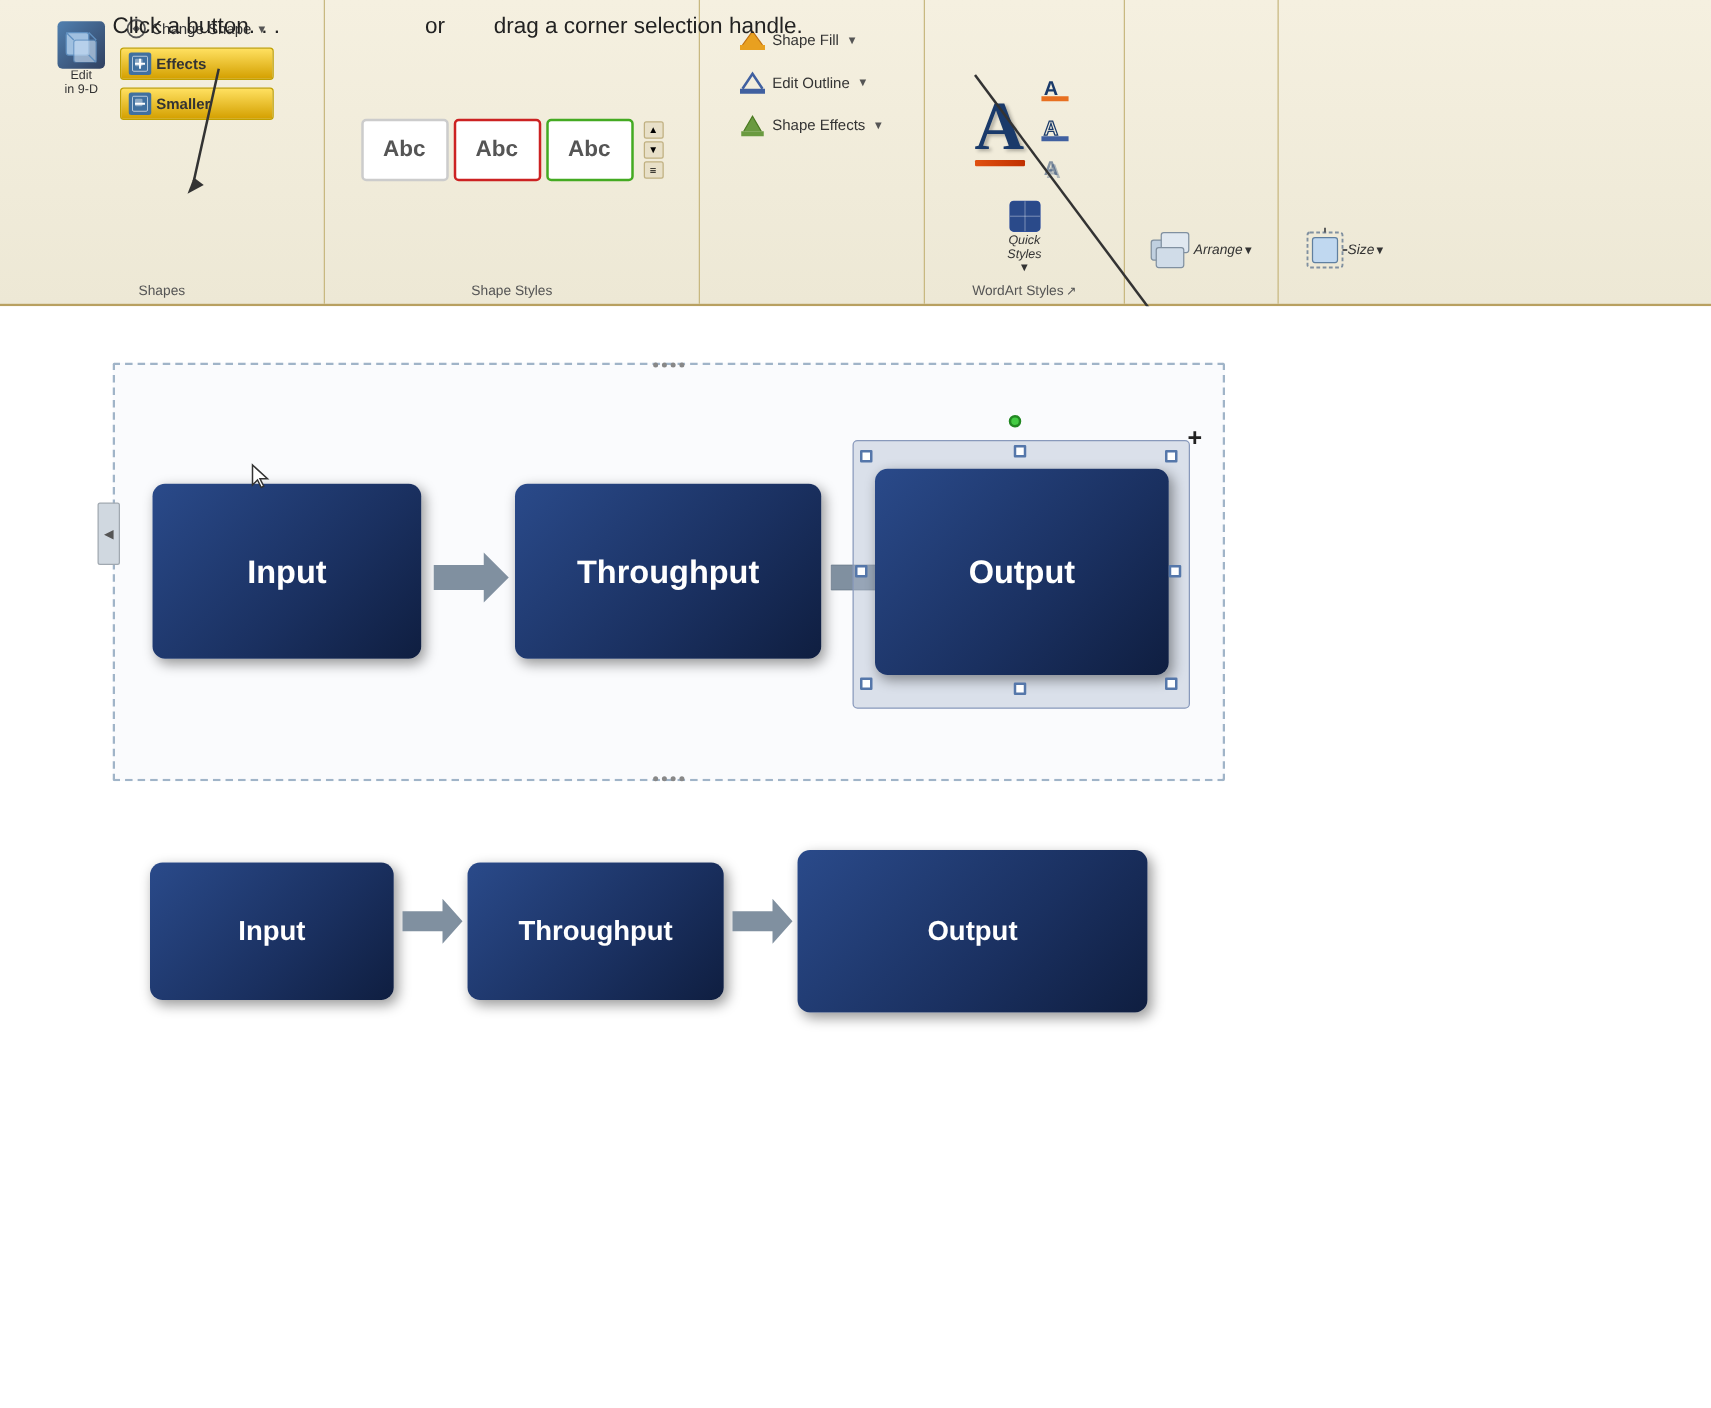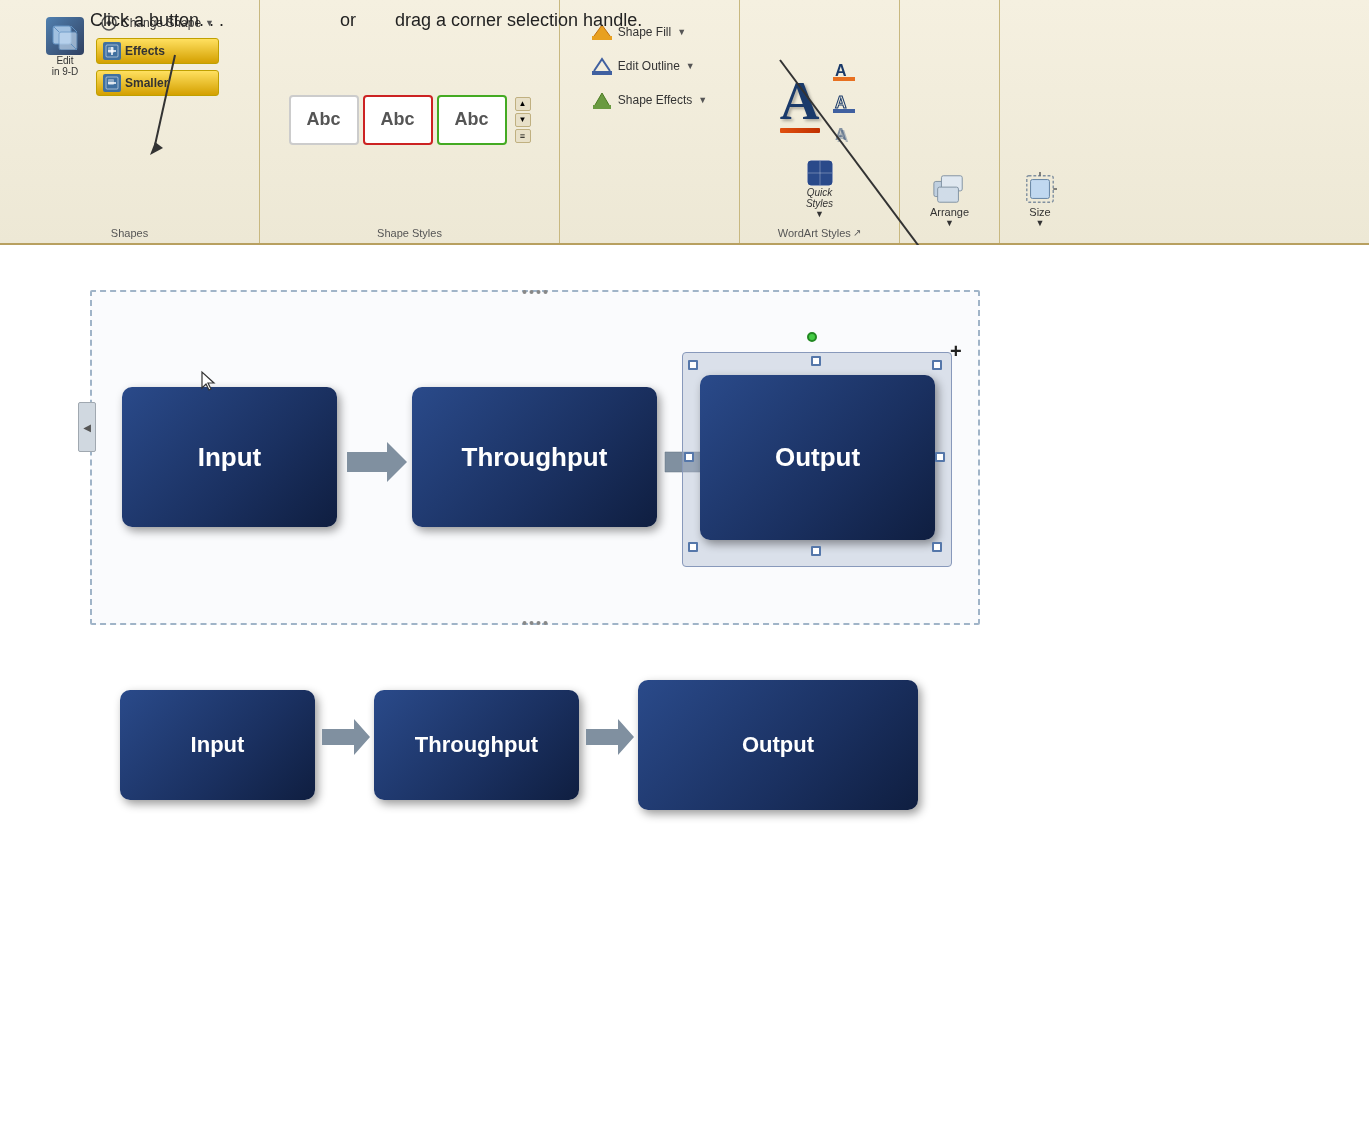--- a/index.html
+++ b/index.html
@@ -237,31 +237,31 @@
     }
 
     
     .size-section {
       padding: 8px 10px 2px 10px;
       min-width: 80px;
     }
 
     .big-btn {
       display: flex;
-      flex-direction: column;
       align-items: center;
       justify-content: center;
       padding: 6px 8px;
       font-size: 11px;
       color: #333;
       cursor: pointer;
       border: 1px solid transparent;
       border-radius: 3px;
       text-align: center;
       height: 70px;
+      font-style: italic;
     }
 
     
     .canvas-area {
       background: white;
       position: absolute;
       top: 245px;
       left: 0;
       right: 0;
       bottom: 0;

